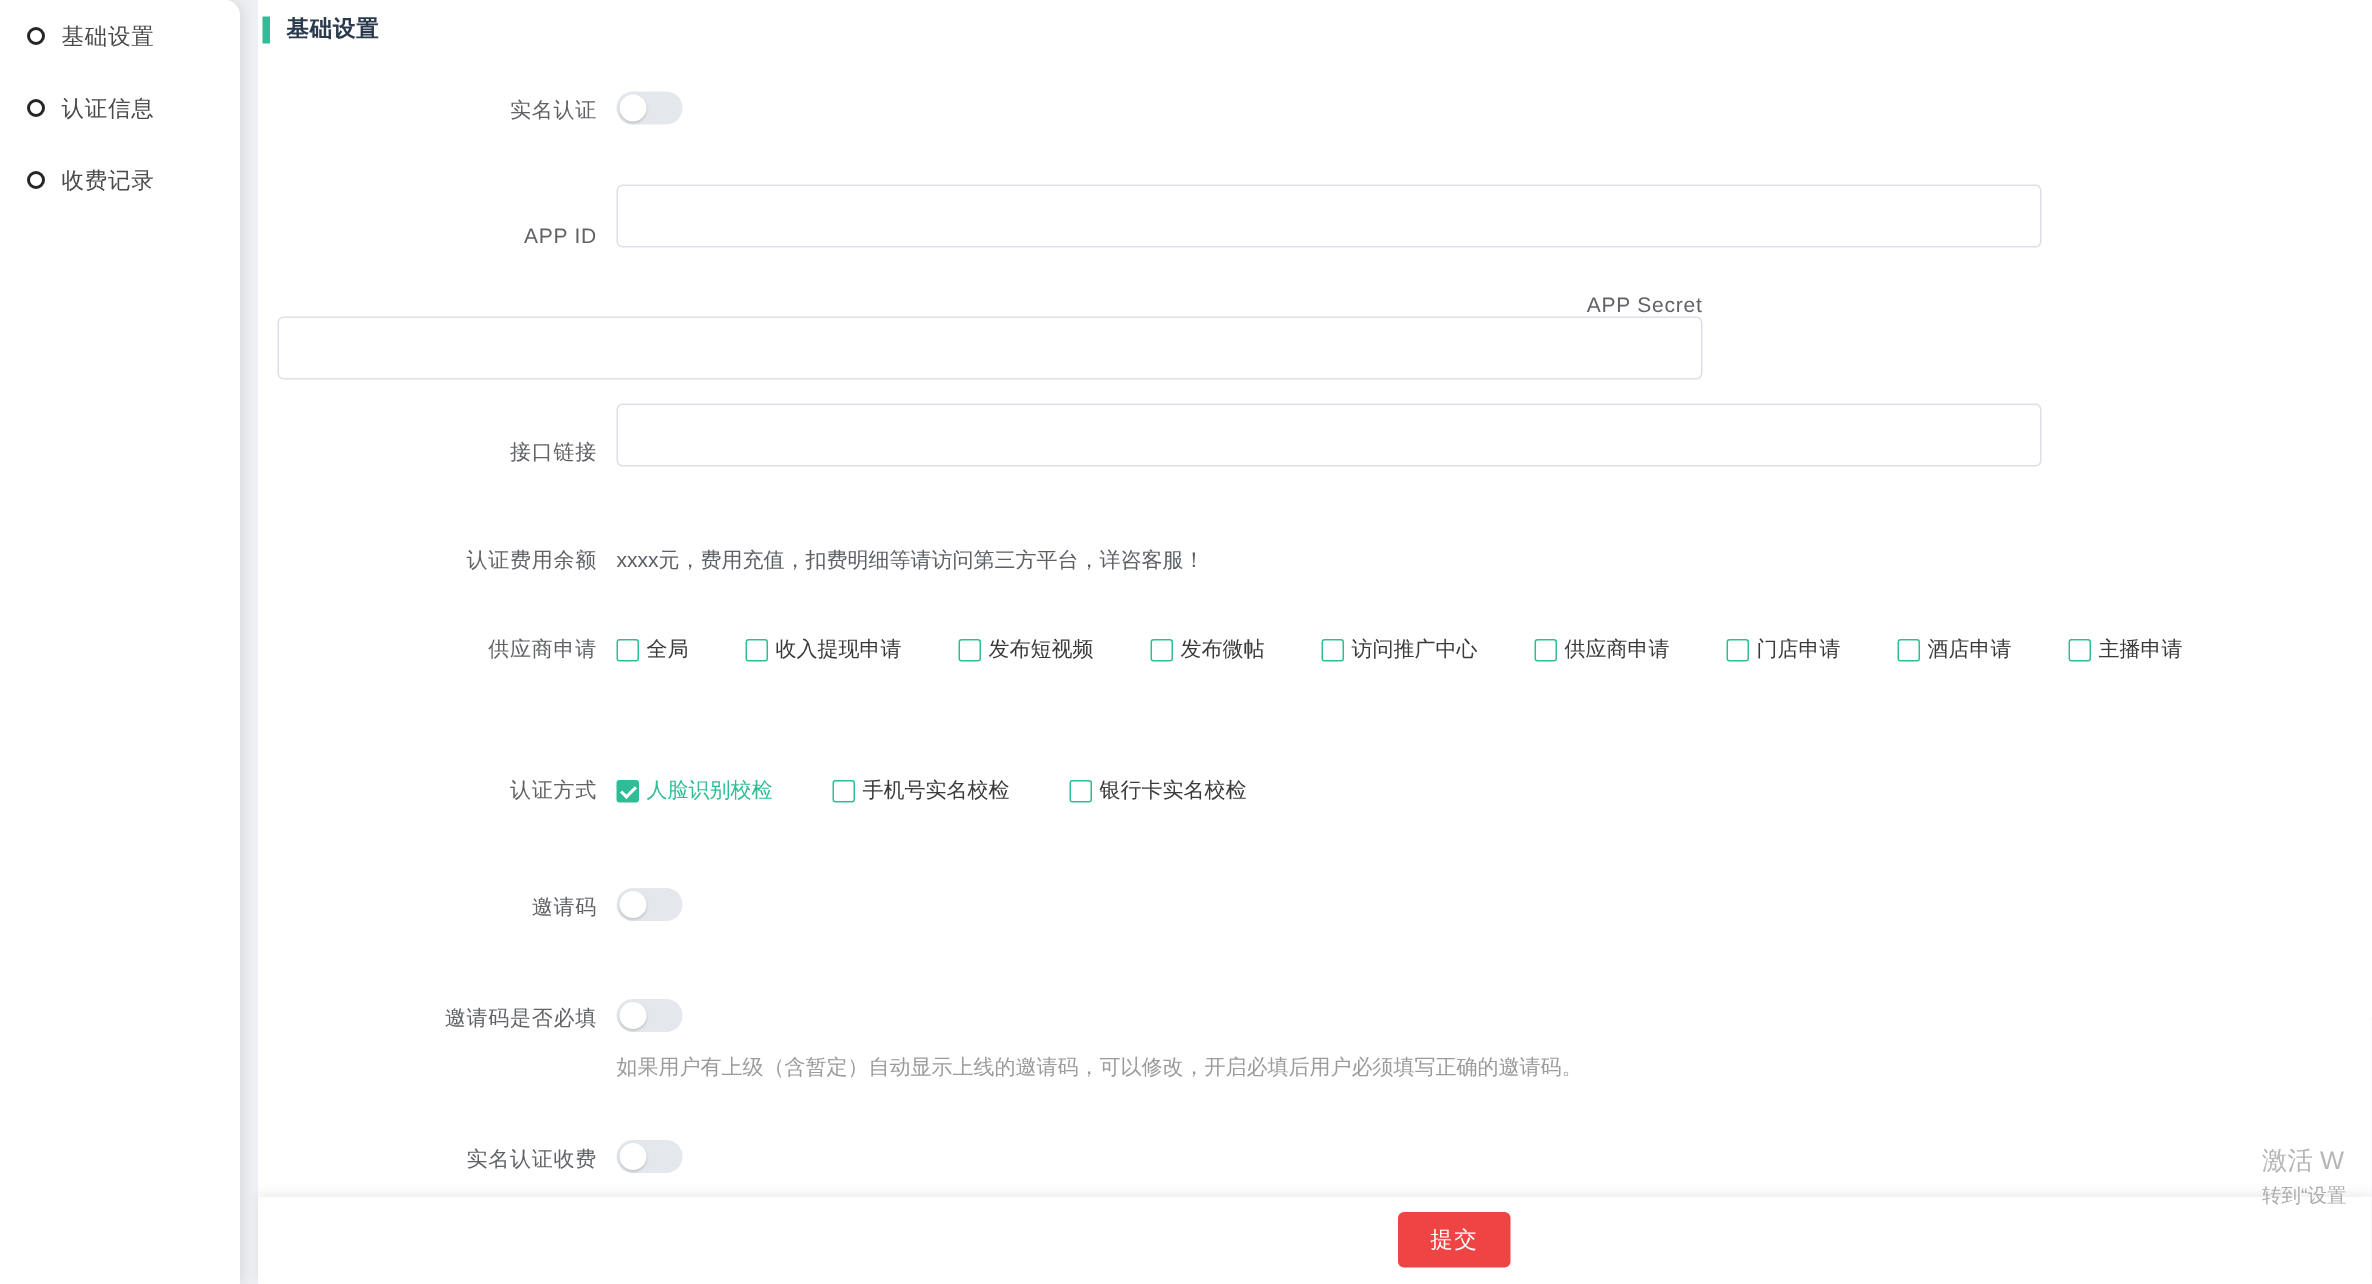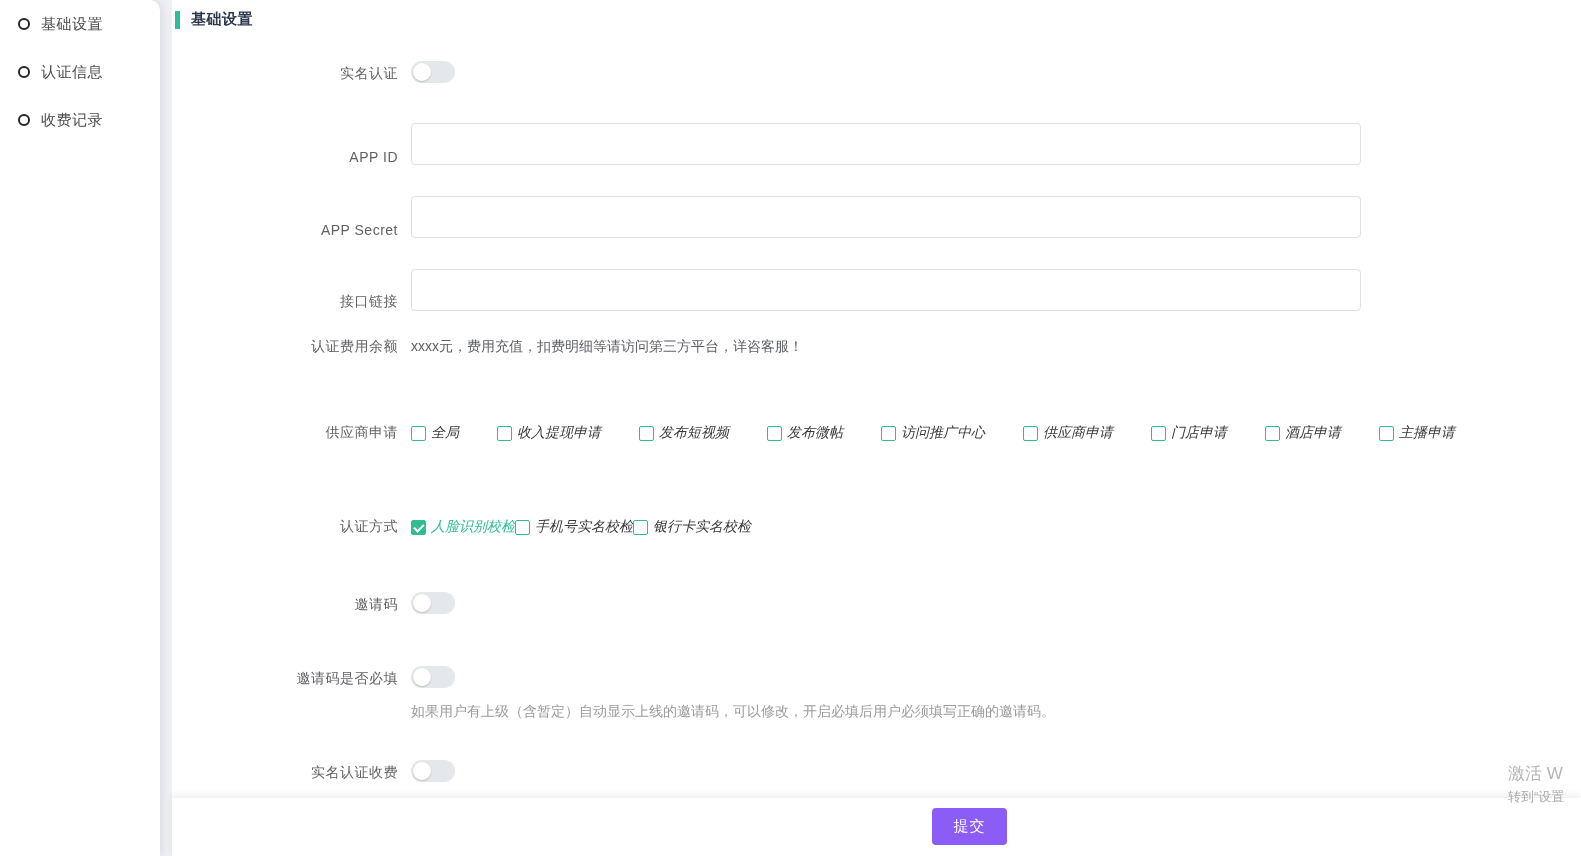--- a/index.html
+++ b/index.html
@@ -31,37 +31,37 @@
 
   .toggle { width:44px; height:22px; border-radius:11px; background:#e4e7eb;
     position:relative; cursor:pointer; flex:none; }
   .knob { position:absolute; left:2px; top:2px; width:18px; height:18px; border-radius:50%;
     background:#fff; box-shadow:0 1px 2px rgba(0,0,0,.18); }
 
   .balance-text { font-size:14px; color:#5c5f66; }
 
   .cb-group { display:flex; align-items:center; }
   .cb-group.scenes { gap:38px; }
-  .cb-group.methods { }
+  .cb-group.methods { gap:40px; }
   .cb { display:flex; align-items:center; cursor:pointer; white-space:nowrap; }
   .box { width:15px; height:15px; border:1px solid #2ebd96; border-radius:2px;
     background:#fff; margin-right:5px; position:relative; flex:none; }
   .cb.checked .box { background:#2ebd96; }
   .cb.checked .box::after { content:""; position:absolute; left:4px; top:1px; width:4px; height:8px;
     border:solid #fff; border-width:0 2px 2px 0; transform:rotate(45deg); }
-  .cb-label { font-size:14px; color:#3a3a3a;font-style:italic; }
+  .cb-label { font-size:14px; color:#3a3a3a; }
   .cb.checked .cb-label { color:#2ebd96; }
 
   .hint { position:absolute; left:239px; font-size:14px; color:#9b9b9b; white-space:nowrap; }
 
   
   .footer { position:absolute; left:0; right:0; bottom:0; height:58px; background:#fff;
     box-shadow:0 -3px 7px rgba(0,0,0,.07); z-index:3; }
   .submit-btn { position:absolute; left:760px; top:10px; width:75px; height:37px;
-    background:#8b5cf6; border:none; border-radius:4px; color:#fff; font-size:15px;
+    background:#ef4444; border:none; border-radius:4px; color:#fff; font-size:15px;
     cursor:pointer; font-family:inherit; letter-spacing:1px; }
 
   
   .watermark { position:absolute; left:1336px; top:762px; z-index:4; pointer-events:none; }
   .wm1 { font-size:17px; color:#b5b5b5; white-space:nowrap; }
   .wm2 { font-size:13px; color:#ababab; white-space:nowrap; margin-top:3px; }
 </style>
 </head>
 <body>
 
@@ -96,35 +96,35 @@
     </div>
   </div>
 
   <div class="row" style="top:122px;height:43px;">
     <div class="lbl">APP ID</div>
     <div class="ctrl">
       <input class="text-input" type="text" value="" style="">
     </div>
   </div>
 
-  <div class="row" style="top:195px;height:43px;">
+  <div class="row" style="top:195px;height:43px;flex-direction:column;">
     <div class="lbl">APP Secret</div>
     <div class="ctrl">
       <input class="text-input" type="text" value="" style="">
     </div>
   </div>
 
   <div class="row" style="top:268px;height:43px;">
     <div class="lbl">接口链接</div>
     <div class="ctrl">
       <input class="text-input" type="text" value="" style="">
     </div>
   </div>
 
-  <div class="row" style="top:336px;height:20px;">
+  <div class="row" style="top:363px;height:20px;">
     <div class="lbl">认证费用余额</div>
     <div class="ctrl">
       <span class="balance-text">xxxx元，费用充值，扣费明细等请访问第三方平台，详咨客服！</span>
     </div>
   </div>
 
   <div class="row" style="top:422px;height:20px;">
     <div class="lbl">供应商申请</div>
     <div class="ctrl cb-group scenes">
       <label class="cb">

